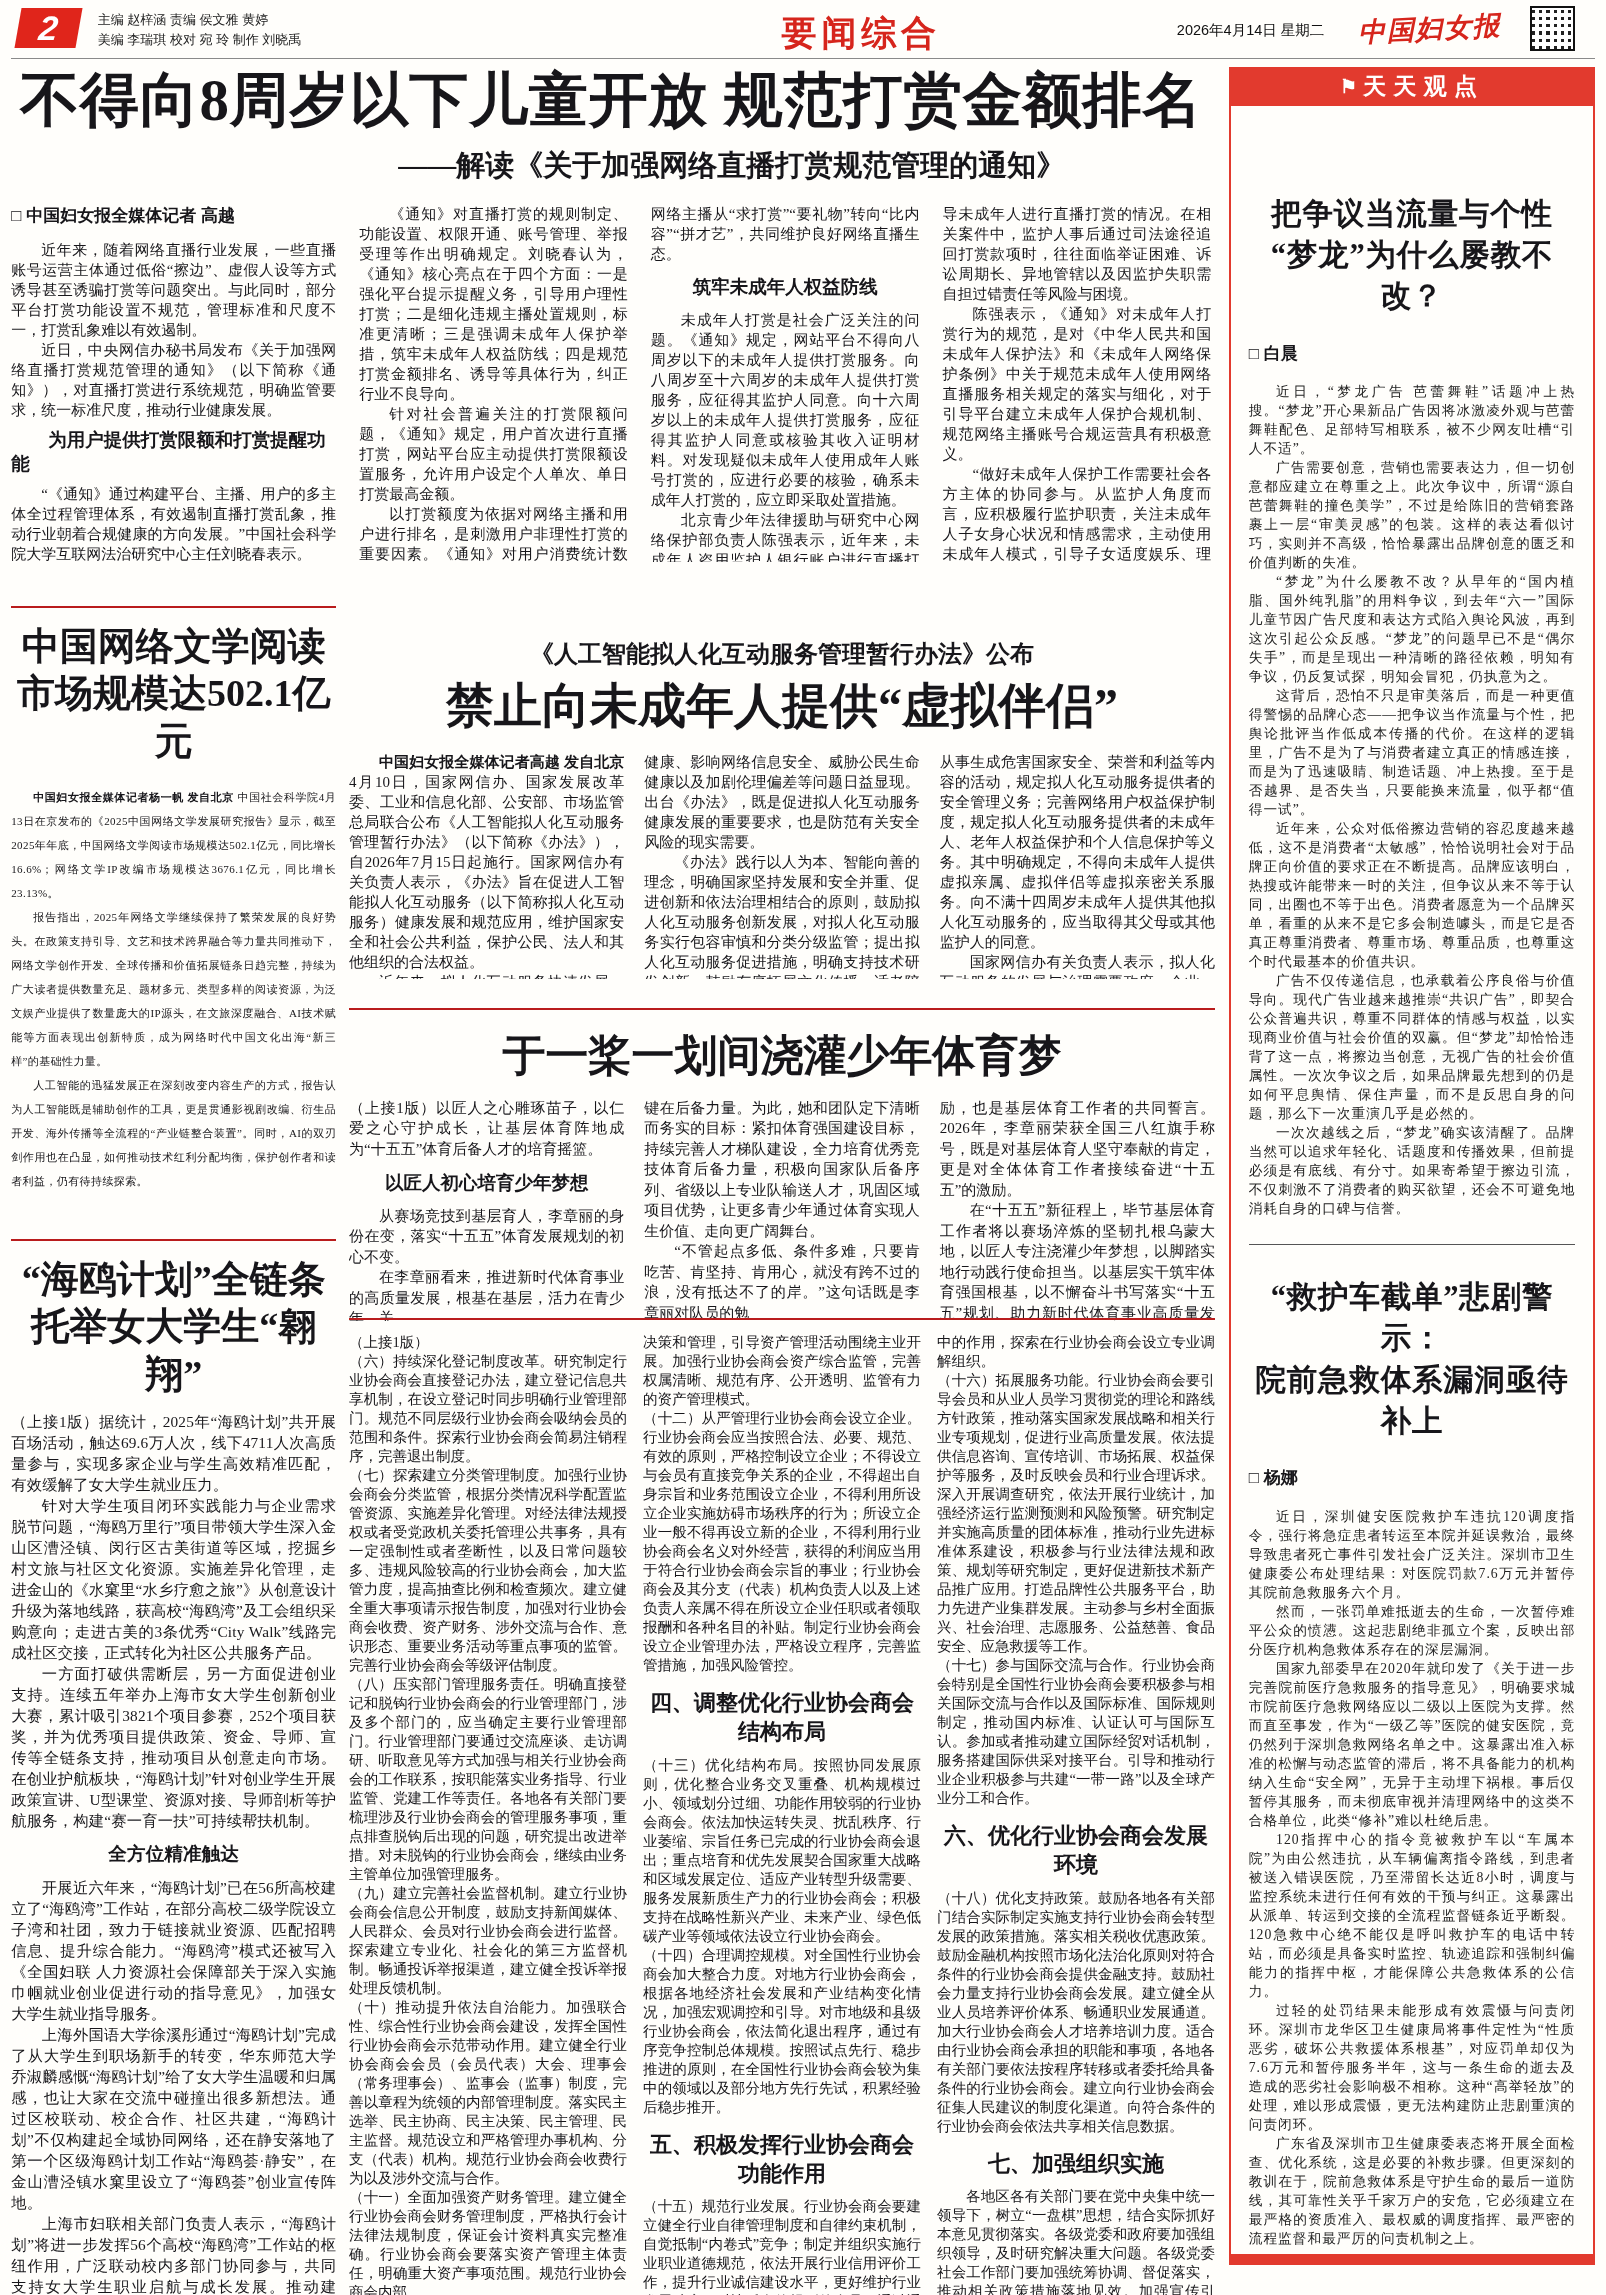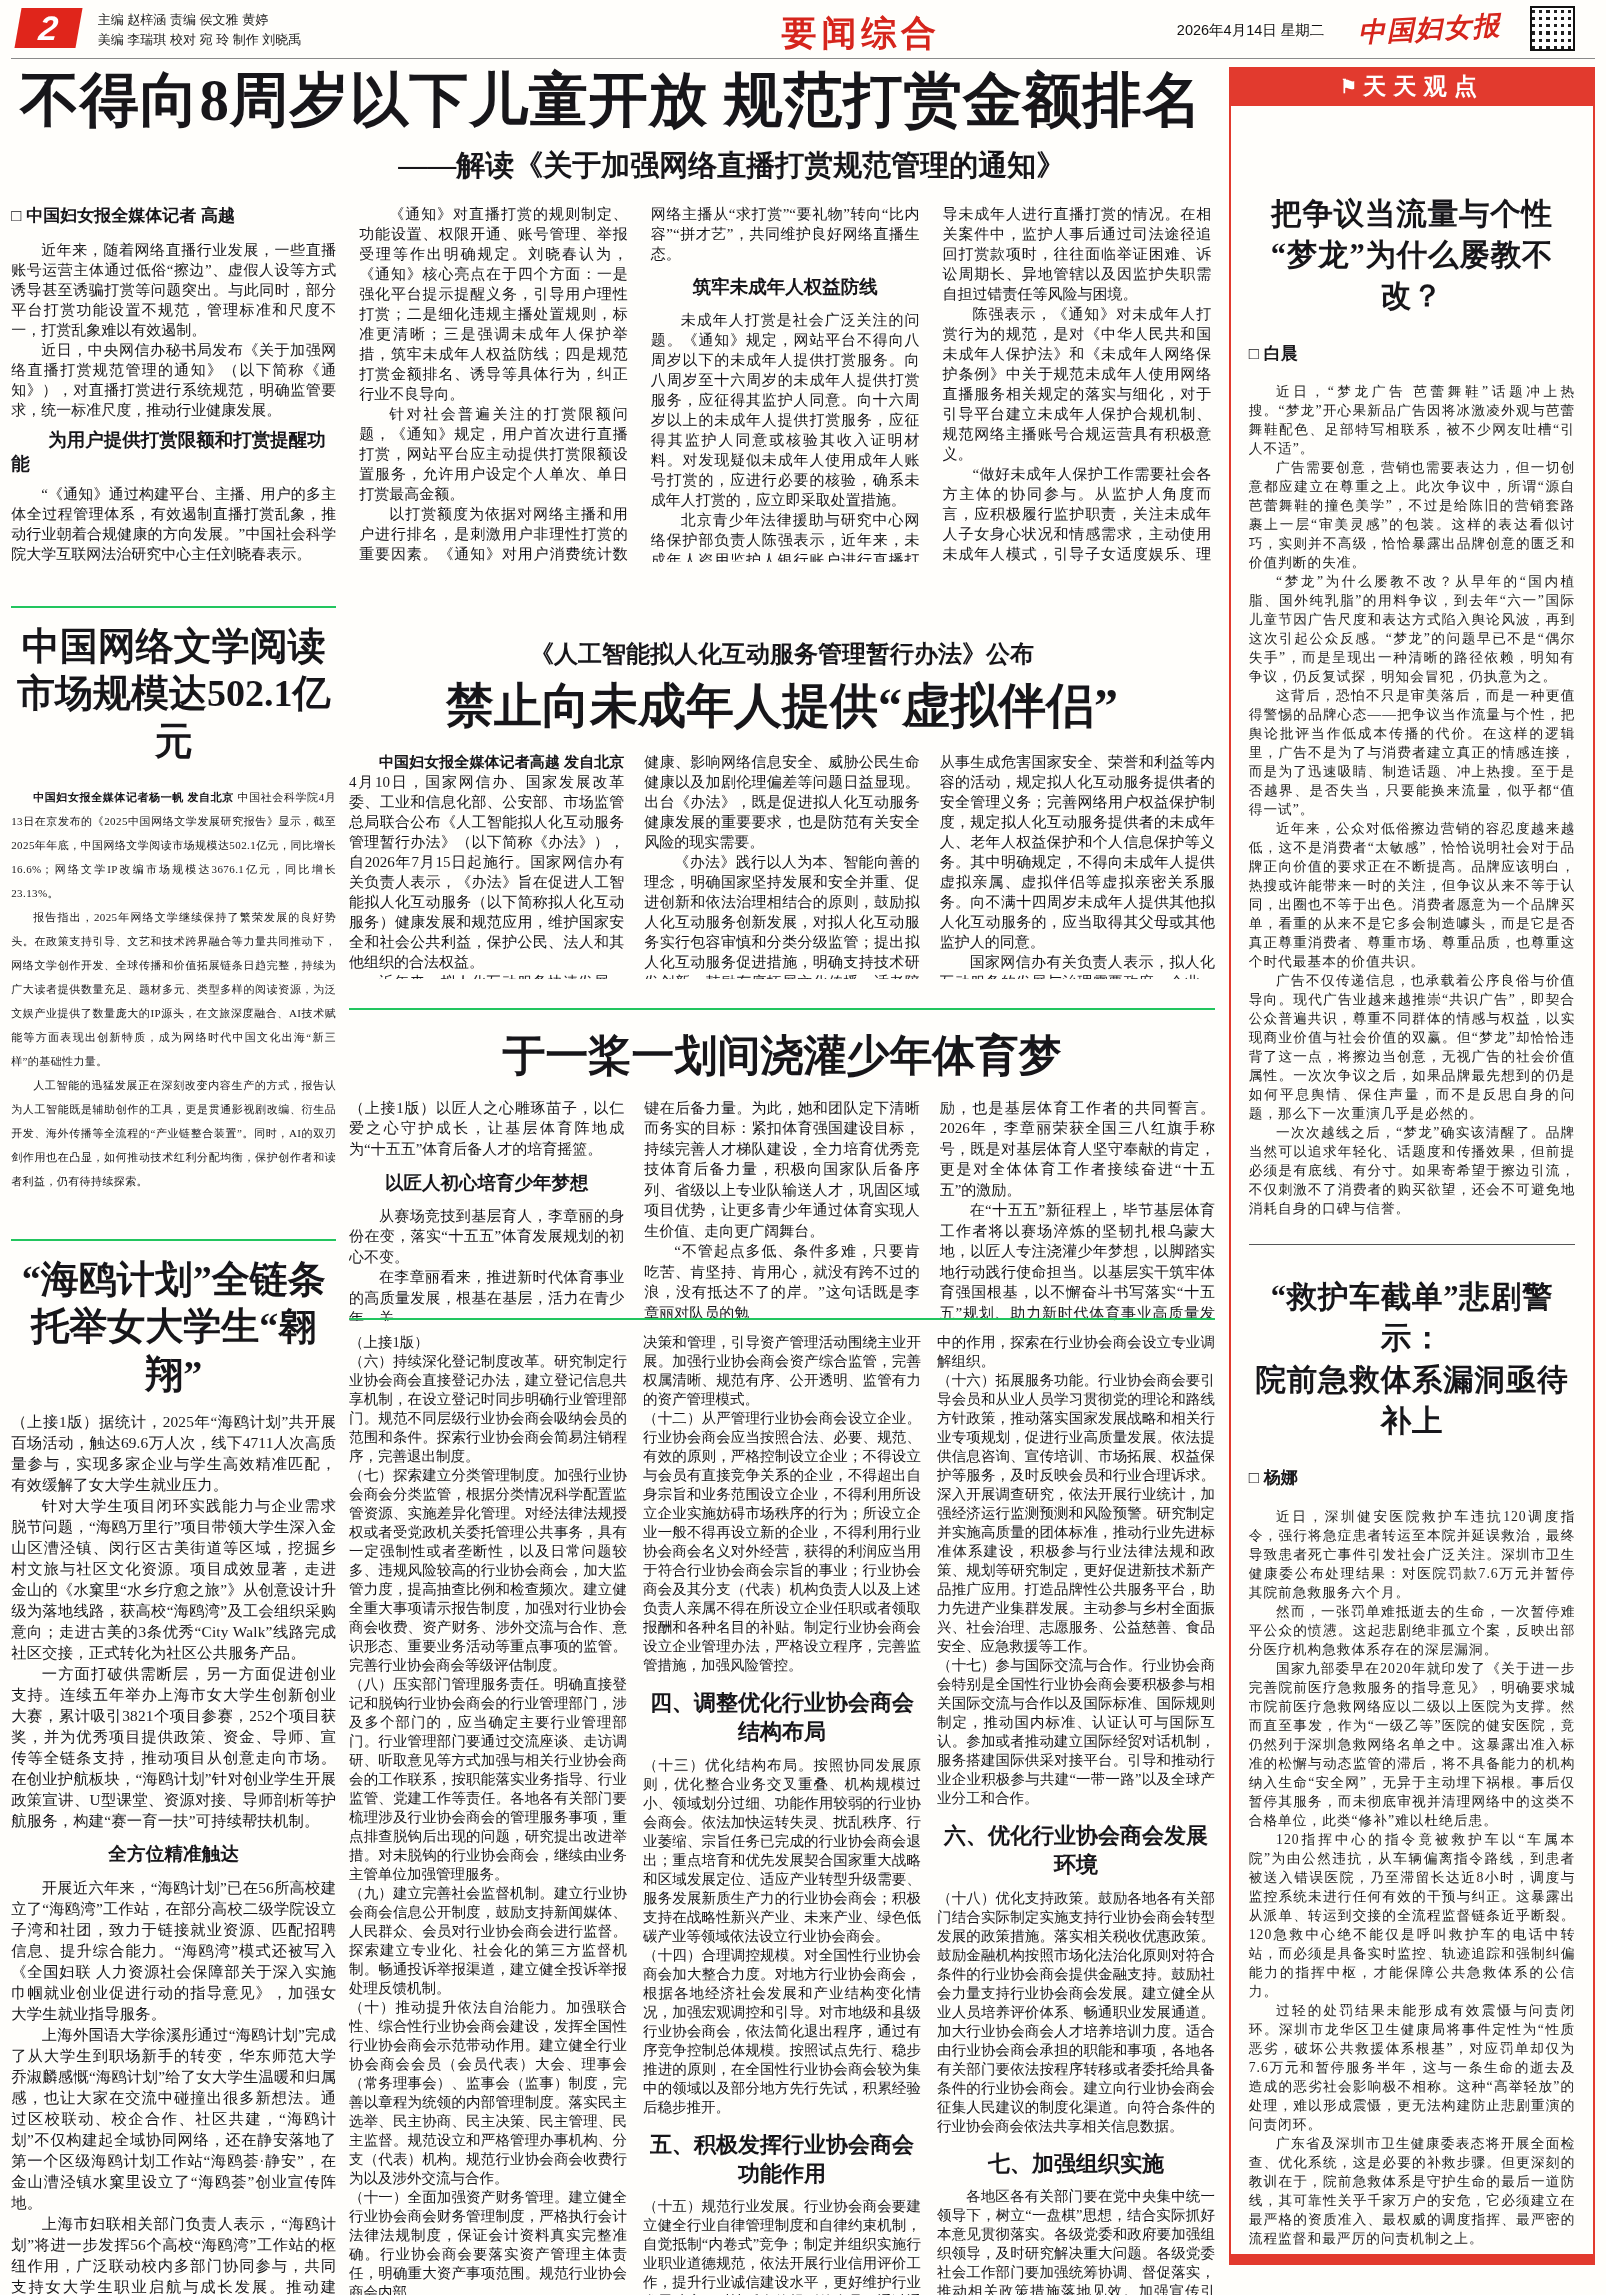--- a/index.html
+++ b/index.html
@@ -22,21 +22,21 @@
       background-blend-mode:screen;}
   .top-rule{position:absolute;top:58px;left:11.2px;width:1584px;border-top:1.2px solid #8a8a8a;}
   
   .para{margin:0;text-indent:2em;text-align:justify;}
   .para.cont{text-indent:0;}
   .inline-by{font-family:"Liberation Sans",sans-serif;font-weight:700;}
   .sub{font:700 18.5px/24px "Liberation Sans",sans-serif;margin:8px 0;text-indent:2em;}
   .sub.subc{text-align:center;text-indent:0;margin:11.2px 0;}
   .doc-h{font:700 22px/29px "Liberation Sans",sans-serif;text-align:center;margin:13px 0 9.6px;}
   .byline{font:700 17px "Liberation Sans",sans-serif;margin:0 0 13px;}
-  .rule-top{border-top:2px solid #22c55e;}
+  .rule-top{border-top:2px solid #b91c1c;}
   
   .lead-story{position:absolute;top:67px;left:11.2px;width:1200px;}
   .lead-story h1{margin:0;font:900 59px/1.15 "Liberation Serif",serif;text-align:center;letter-spacing:0.8px;}
   .lead-sub{margin-top:13px;font:700 29px/1.2 "Liberation Serif",serif;text-align:center;padding-left:241px;}
   .lead-cols{display:flex;gap:23px;margin-top:21px;height:358px;overflow:hidden;
              font-size:15px;line-height:20px;}
   .lead-col{flex:1;}
   .lead-col.first{flex:0 0 325px;}
   
   .lit-story{position:absolute;top:606px;left:11.2px;width:325px;padding-top:14.5px;}
@@ -136,21 +136,21 @@
         <p class="para"><b class="inline-by">中国妇女报全媒体记者杨一帆 发自北京 </b>中国社会科学院4月13日在京发布的《2025中国网络文学发展研究报告》显示，截至2025年年底，中国网络文学阅读市场规模达502.1亿元，同比增长16.6%；网络文学IP改编市场规模达3676.1亿元，同比增长23.13%。</p>
         <p class="para">报告指出，2025年网络文学继续保持了繁荣发展的良好势头。在政策支持引导、文艺和技术跨界融合等力量共同推动下，网络文学创作开发、全球传播和价值拓展链条日趋完整，持续为广大读者提供数量充足、题材多元、类型多样的阅读资源，为泛文娱产业提供了数量庞大的IP源头，在文旅深度融合、AI技术赋能等方面表现出创新特质，成为网络时代中国文化出海“新三样”的基础性力量。</p>
         <p class="para">人工智能的迅猛发展正在深刻改变内容生产的方式，报告认为人工智能既是辅助创作的工具，更是贯通影视剧改编、衍生品开发、海外传播等全流程的“产业链整合装置”。同时，AI的双刃剑作用也在凸显，如何推动技术红利分配均衡，保护创作者和读者利益，仍有待持续探索。</p>
       </div>
   </div>
 
   <div class="seagull-story rule-top">
     <h2>“海鸥计划”全链条托举女大学生“翱翔”</h2>
     <div class="seagull-body">
         <p class="para cont">（上接1版）据统计，2025年“海鸥计划”共开展百场活动，触达69.6万人次，线下4711人次高质量参与，实现多家企业与学生高效精准匹配，有效缓解了女大学生就业压力。</p>
-        <p class="para">针对大学生项目闭环实践能力与企业需求脱节问题，“海鸥万里行”项目带领大学生深入金山区漕泾镇、闵行区古美街道等区域，挖掘乡村文旅与社区文化资源。项目成效显著，走进金山的《水窠里“水乡疗愈之旅”》从创意设计升级为落地线路，获高校“海鸥湾”及工会组织采购意向；走进古美的3条优秀“City Walk”线路完成社区交接，正式转化为社区公共服务产品。</p>
+        <p class="para">针对大学生项目闭环实践能力与企业需求脱节问题，“海鸥万里行”项目带领大学生深入金山区漕泾镇、闵行区古美街道等区域，挖掘乡村文旅与社区文化资源。实施差异化管理，走进金山的《水窠里“水乡疗愈之旅”》从创意设计升级为落地线路，获高校“海鸥湾”及工会组织采购意向；走进古美的3条优秀“City Walk”线路完成社区交接，正式转化为社区公共服务产品。</p>
         <p class="para">一方面打破供需断层，另一方面促进创业支持。连续五年举办上海市女大学生创新创业大赛，累计吸引3821个项目参赛，252个项目获奖，并为优秀项目提供政策、资金、导师、宣传等全链条支持，推动项目从创意走向市场。在创业护航板块，“海鸥计划”针对创业学生开展政策宣讲、U型课堂、资源对接、导师剖析等护航服务，构建“赛一育一扶”可持续帮扶机制。</p>
         <h4 class="sub subc">全方位精准触达</h4>
         <p class="para">开展近六年来，“海鸥计划”已在56所高校建立了“海鸥湾”工作站，在部分高校二级学院设立子湾和社团，致力于链接就业资源、匹配招聘信息、提升综合能力。“海鸥湾”模式还被写入《全国妇联 人力资源社会保障部关于深入实施巾帼就业创业促进行动的指导意见》，加强女大学生就业指导服务。</p>
         <p class="para">上海外国语大学徐溪彤通过“海鸥计划”完成了从大学生到职场新手的转变，华东师范大学乔淑麟感慨“海鸥计划”给了女大学生温暖和归属感，也让大家在交流中碰撞出很多新想法。通过区校联动、校企合作、社区共建，“海鸥计划”不仅构建起全域协同网络，还在静安落地了第一个区级海鸥计划工作站“海鸥荟·静安”，在金山漕泾镇水窠里设立了“海鸥荟”创业宣传阵地。</p>
         <p class="para">上海市妇联相关部门负责人表示，“海鸥计划”将进一步发挥56个高校“海鸥湾”工作站的枢纽作用，广泛联动校内多部门协同参与，共同支持女大学生职业启航与成长发展。推动建立“海鸥荟”区级工作站，构建多部门协同、社校企联动的支持网络，形成覆盖更广、扎根更深的女性职业发展体系。</p>
       </div>
   </div>
 
   <div class="ai-story">
     <p class="kicker">《人工智能拟人化互动服务管理暂行办法》公布</p>

